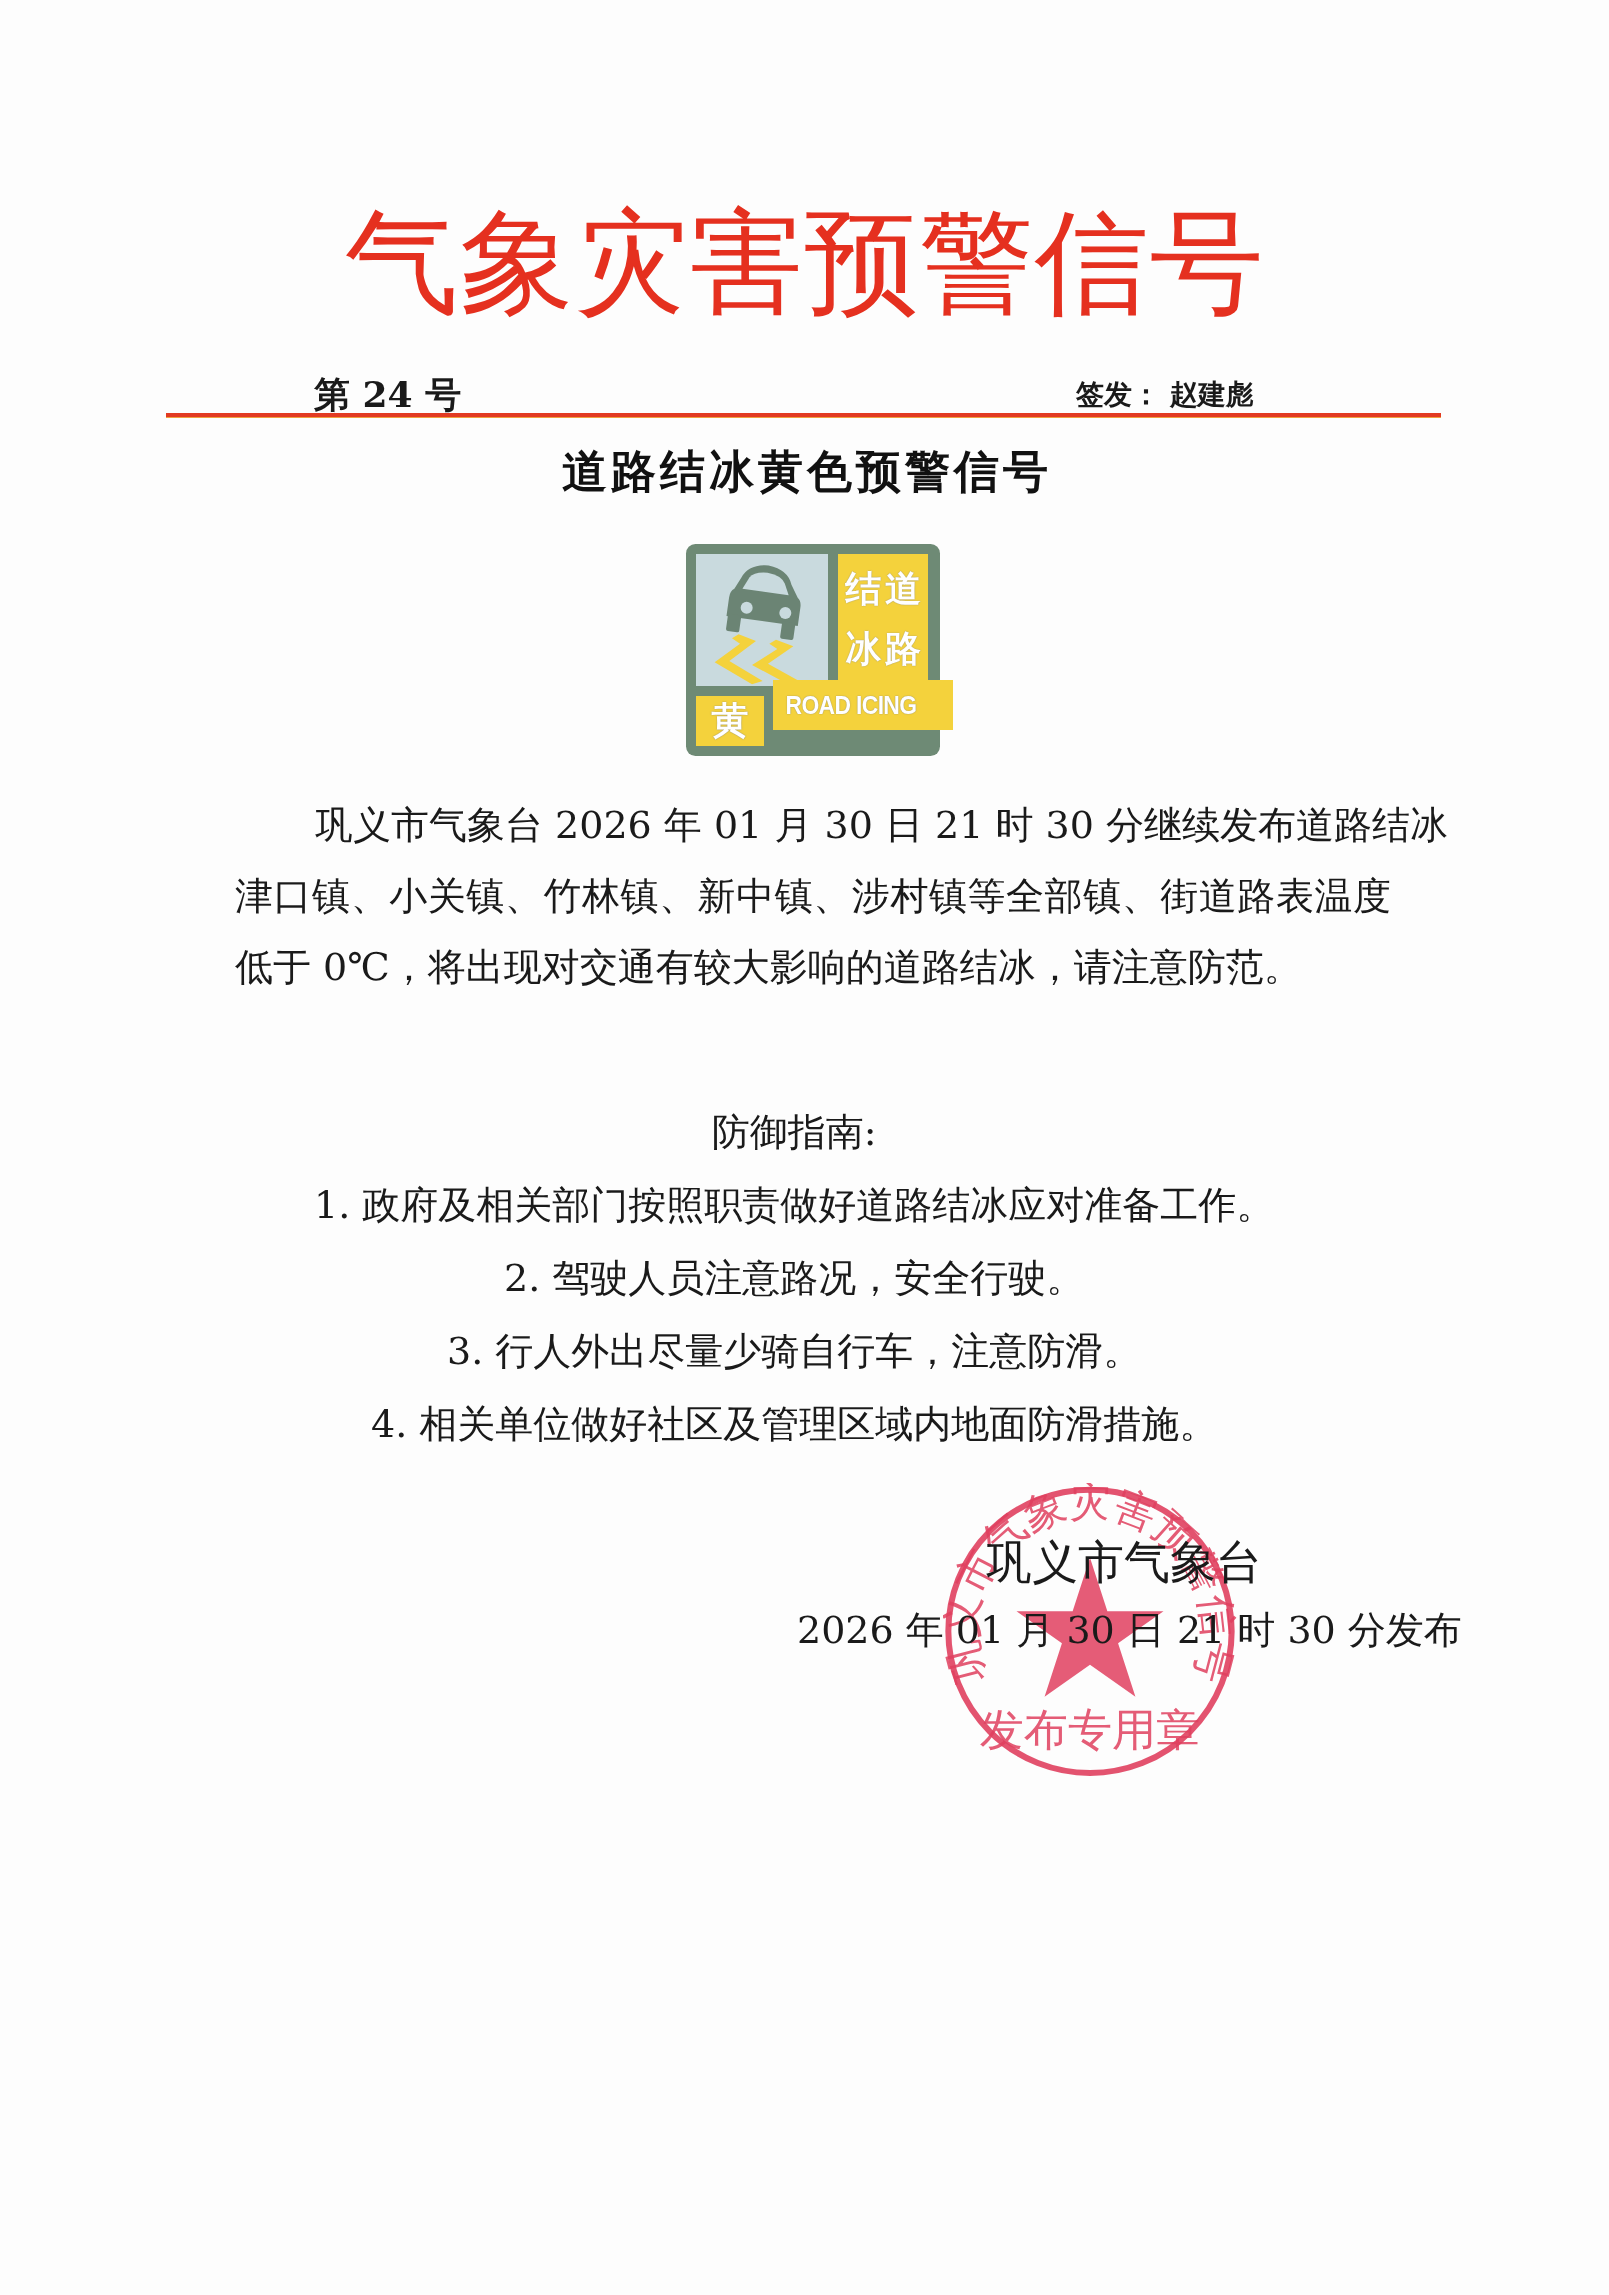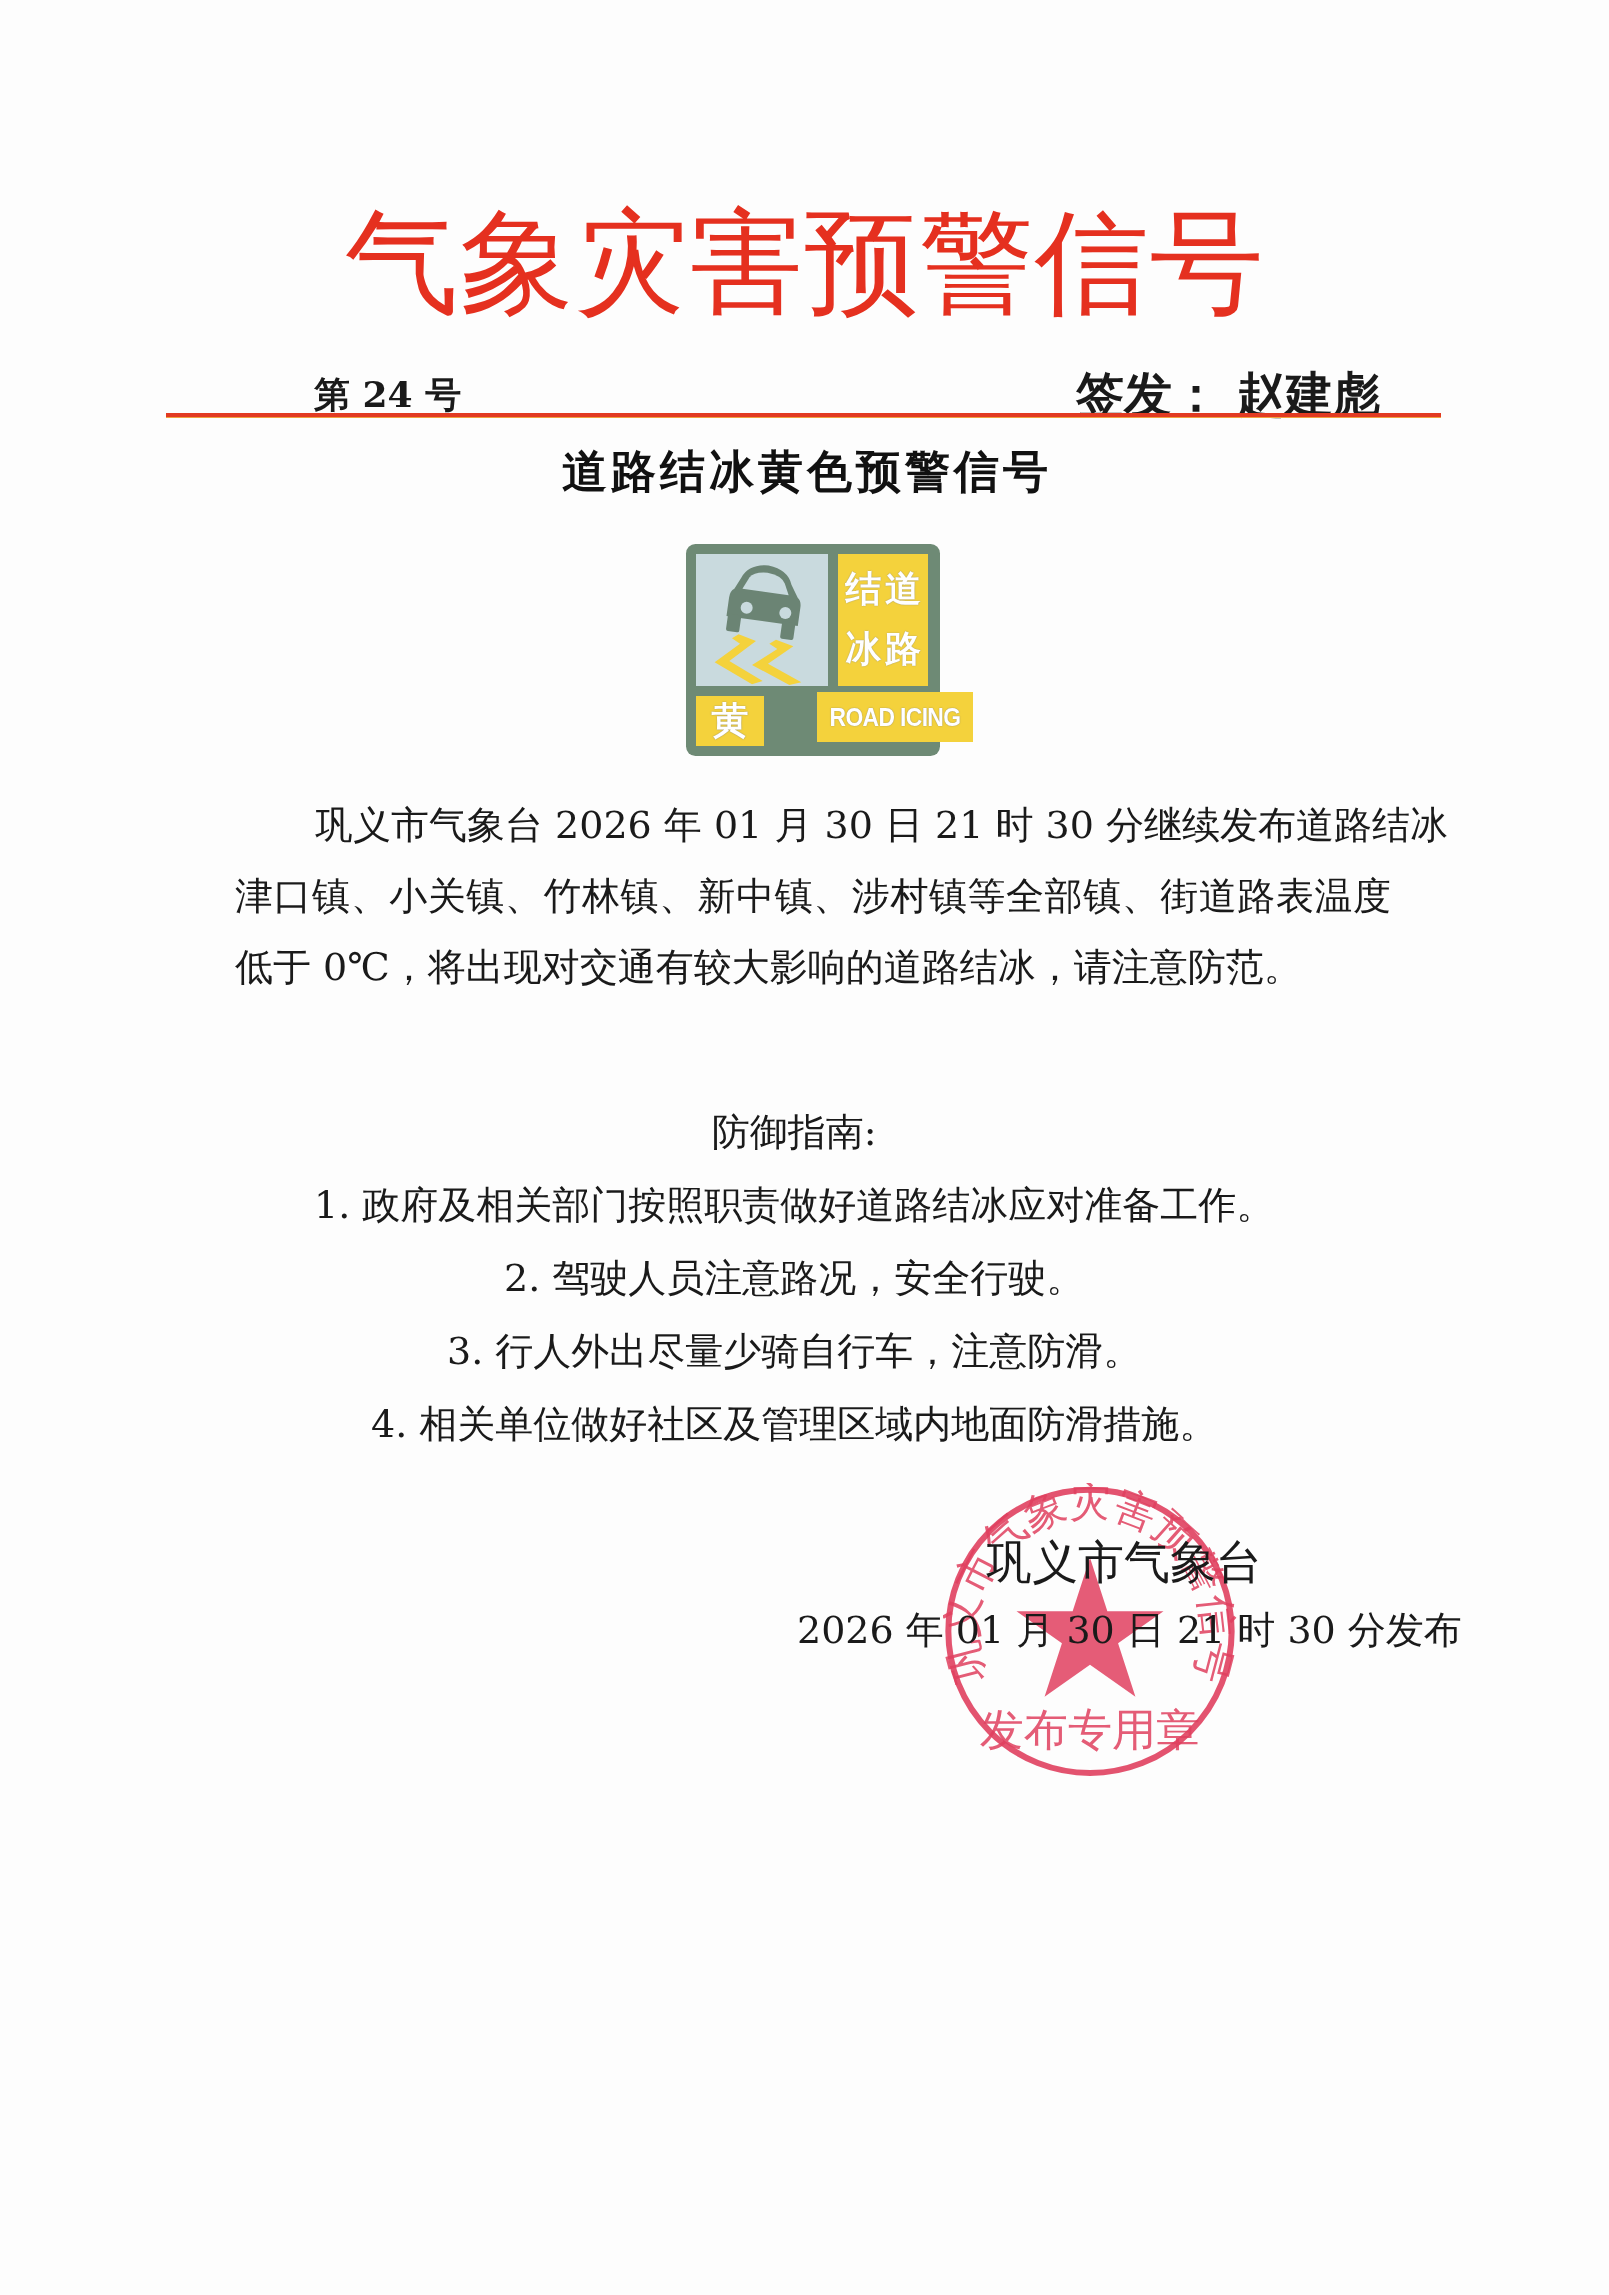--- a/index.html
+++ b/index.html
@@ -4,33 +4,33 @@
 <style>
   html, body { margin:0; padding:0; }
   body { width:1609px; height:2295px; background:#fdfdfd; position:relative; overflow:hidden;
          font-family:"DejaVu Serif","Liberation Serif",serif; color:#1a1a1a; }
   .abs { position:absolute; }
   .title { left:344px; top:199px; height:127px; display:flex; color:#e5301f;
            font-family:"DejaVu Sans","Liberation Sans",sans-serif; font-size:114px; line-height:127px; }
   .title span { display:inline-block; width:115px; text-align:center; }
   .docno { left:314px; top:371px; font-size:36px; font-weight:bold; line-height:47px; white-space:pre;
            font-family:"DejaVu Serif","Liberation Serif",serif; }
-  .signer { left:1076px; top:371px; font-size:48px; font-weight:bold; line-height:47px; white-space:pre; }
+  .signer { left:1076px; top:371px; font-size:28px; font-weight:bold; line-height:47px; white-space:pre; }
   .redline { left:166px; top:413px; width:1275px; height:4px; background:#e23a22; border-bottom:0.7px solid #f0a040; }
   .subtitle { left:560px; top:444px; height:56px; display:flex; font-size:45px; font-weight:bold; line-height:56px;
               font-family:"DejaVu Sans","Liberation Sans",sans-serif; color:#111; }
   .subtitle span { display:inline-block; width:49px; text-align:center; }
 
   .sign { left:686px; top:544px; width:254px; height:212px; background:#6e8a75; border-radius:9.4px; }
   .sign .panel { position:absolute; }
   .sign .blue { left:10px; top:10px; width:132px; height:132px; background:#c9dade; }
   .sign .yl { background:#f4d23c; }
   .sign .right { left:152px; top:10px; width:90px; height:132px; }
   .sign .bl { left:10px; top:152px; width:68px; height:50px; }
-  .sign .br { left:87px; top:148px; width:156px; height:50px;margin-left:44px; }
+  .sign .br { left:87px; top:136px; width:180px; height:50px; }
   .sign .cn { position:absolute; color:#fff; font-family:"DejaVu Sans","Liberation Sans",sans-serif; font-weight:bold;
               font-size:36px; line-height:40px; text-shadow:0 0 1.3px #888; width:40px; text-align:center; }
   .sign .en { position:absolute; left:0; top:0; width:156px; height:50px; line-height:50px; text-align:center; color:#fff;
               font-family:"Liberation Sans","DejaVu Sans",sans-serif; font-weight:bold; font-size:25.4px; letter-spacing:-0.7px;
               text-shadow:0 0 1.3px #777; transform:scaleX(0.9); }
   .sign .huang { position:absolute; left:0; top:0; width:68px; height:50px; line-height:50px; text-align:center; color:#fff;
                  font-family:"DejaVu Sans","Liberation Sans",sans-serif; font-weight:bold; font-size:37px; text-shadow:0 0 1.3px #777; }
 
   .para { left:235px; width:1156px; font-size:38px; line-height:71px; }
   .para .line { height:71px; white-space:pre; display:block; text-align:justify; text-align-last:justify; }

